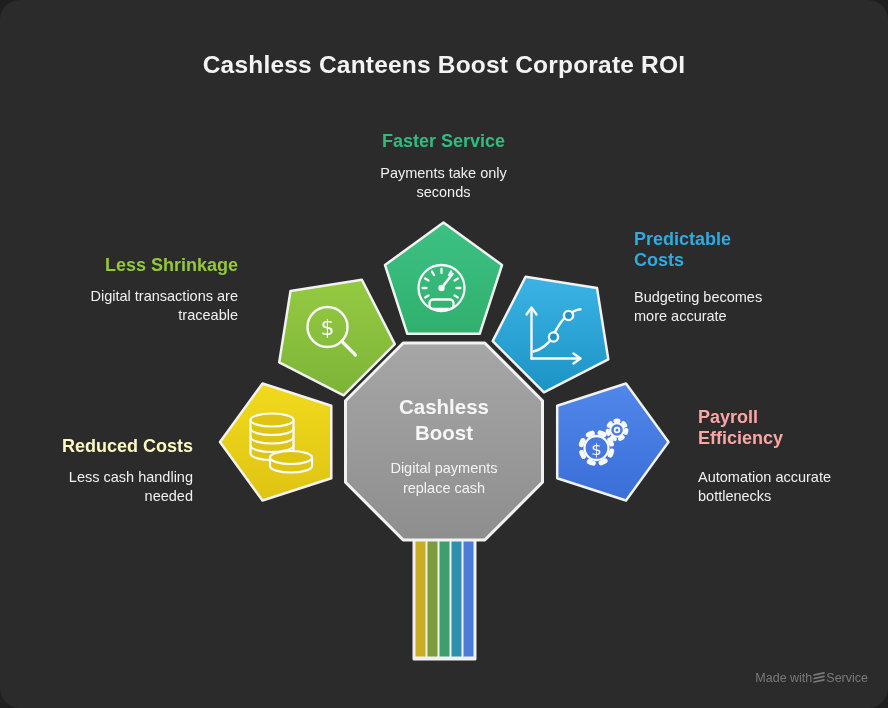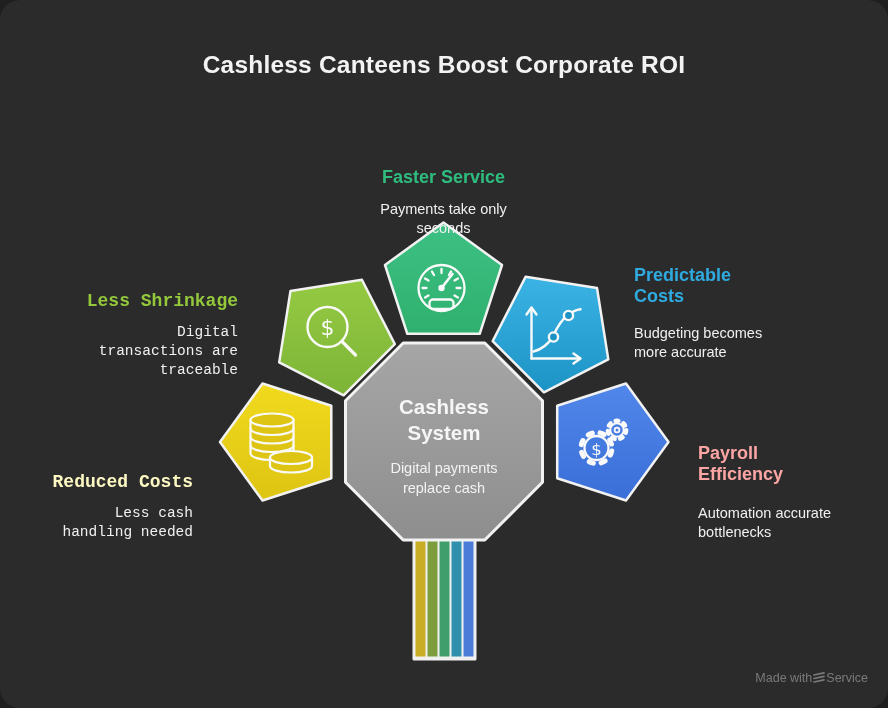--- a/index.html
+++ b/index.html
@@ -5,25 +5,25 @@
   html,body{margin:0;padding:0;background:#1f1f1f;}
   .canvas{
     position:relative;width:888px;height:708px;background:#2b2b2b;
     font-family:"Liberation Sans",sans-serif;overflow:hidden;border-radius:20px;
   }
   .title{
     position:absolute;top:51px;left:0;right:0;text-align:center;
     font-size:24.5px;font-weight:700;color:#f3f3f3;letter-spacing:.2px;
   }
   svg.diagram{position:absolute;left:0;top:0;}
-  .tblock{position:absolute;margin-top:36px;}
+  .tblock{position:absolute;}
   .b-heading{font-size:18px;font-weight:700;line-height:21px;}
   .b-body{font-size:14.5px;line-height:19px;color:#f0f0f0;}
   .t-center{text-align:center;}
-  .t-right{text-align:right;font-family:Liberation Mono, monospace;}
+  .t-right{text-align:right;}
   .t-left{text-align:left;}
   .faster{left:333px;top:131px;width:221px;}
   .faster .b-body{max-width:150px;margin:12px auto 0;}
   .shrinkage{left:58px;top:255px;width:180px;}
   .shrinkage .b-body{max-width:155px;margin:11px 0 0 auto;}
   .predictable{left:634px;top:229px;width:150px;}
   .predictable .b-body{max-width:150px;margin:17px 0 0 0;}
   .reduced{left:13px;top:436px;width:180px;}
   .reduced .b-body{max-width:142px;margin:11px 0 0 auto;}
   .payroll{left:698px;top:407px;width:140px;}
@@ -160,21 +160,21 @@
     <div class="b-heading" style="color: #fef9c3; text-align: right;">Reduced Costs</div>
     <div class="b-body">Less cash handling needed</div>
   </div>
 
   <div class="tblock payroll t-left">
     <div class="b-heading" style="color: #fca5a5;">Payroll Efficiency</div>
     <div class="b-body">Automation accurate bottlenecks</div>
   </div>
 
   <div class="centerblock">
-    <div class="c-heading">Cashless System</div>
+    <div class="c-heading">Cashless Boost</div>
     <div class="c-body">Digital payments replace cash</div>
   </div>
 
   <div class="credit">
     <span>Made with</span>
     <svg width="14" height="14" viewBox="0 0 14 14">
       <g stroke="#7a7a7a" stroke-width="1.7" stroke-linecap="round" fill="none">
         <line x1="2" y1="4" x2="12" y2="1.8"></line>
         <line x1="2" y1="7.5" x2="12" y2="5.3"></line>
         <line x1="2" y1="11" x2="12" y2="8.8"></line>

